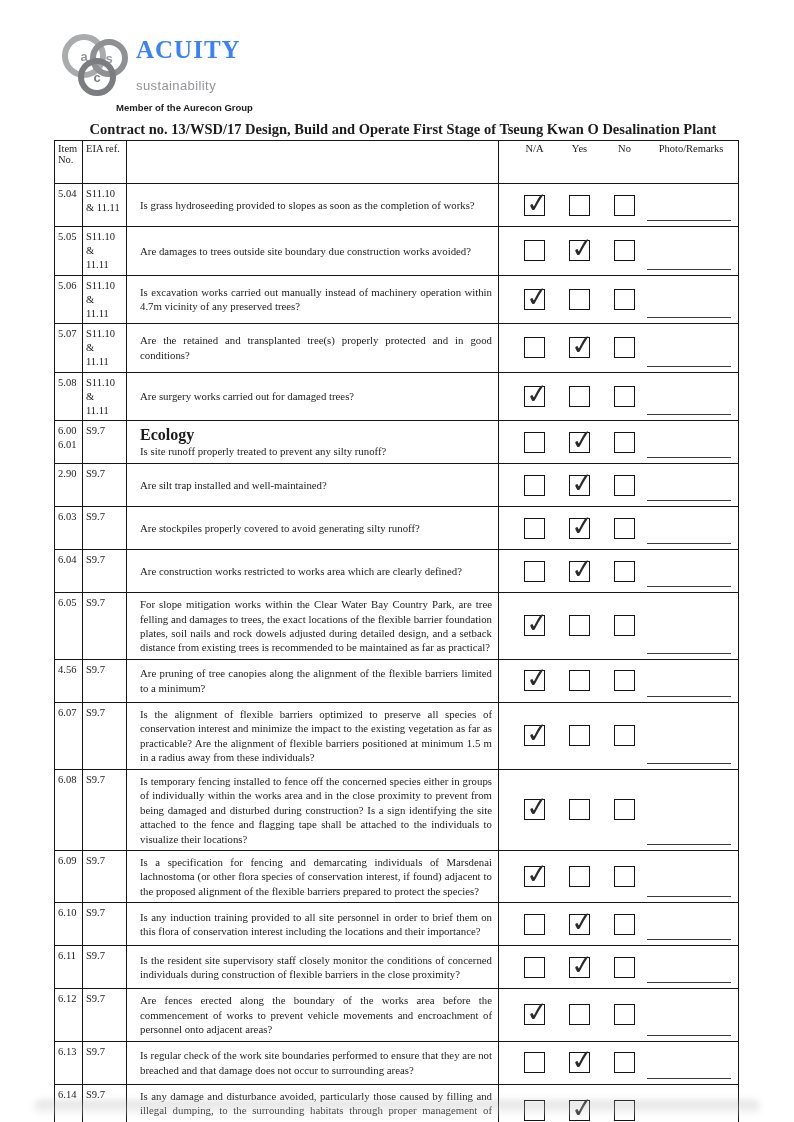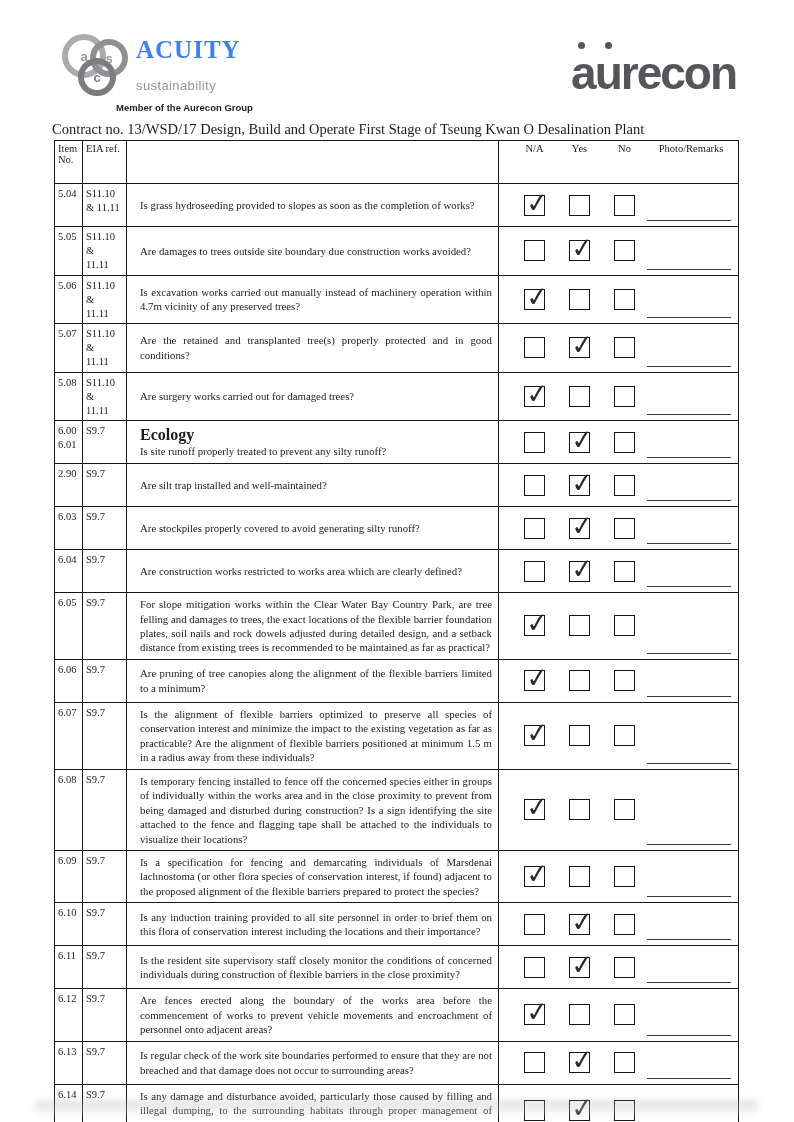--- a/index.html
+++ b/index.html
@@ -19,21 +19,21 @@
   .ring-c{width:26px;height:26px;left:16px;bottom:0;border:6px solid #7c7d80;color:#7c7d80;}
   .acuity-name{font-family:Liberation Serif, serif;font-size:25px;font-weight:bold;color:#3b82f6;letter-spacing:1px;line-height:1;}
   .acuity-tag{font-family:"Liberation Sans",sans-serif;font-size:13px;color:#939598;letter-spacing:.4px;margin-top:16px;}
   .acuity-member{font-family:"Liberation Sans",sans-serif;font-size:9.5px;font-weight:bold;color:#1d1d1d;margin:6px 0 0 54px;}
   .aurecon{position:relative;margin-top:8px;padding-top:8px;}
   .aurecon-name{font-family:"Liberation Sans",sans-serif;font-size:46px;font-weight:bold;color:#55565a;letter-spacing:-2px;line-height:1;}
   .aurecon-dots i{position:absolute;width:7px;height:7px;border-radius:50%;background:#55565a;top:0;}
   .aurecon-dots i:nth-child(1){left:7px;}
   .aurecon-dots i:nth-child(2){left:34px;}
   
-  .doc-title{margin:8px 40px 2px 52px;font-weight:normal;font-size:14.5px;}
+  .doc-title{margin:8px 40px 2px 52px;text-align:center;font-weight:bold;font-size:14.5px;}
   
   table{border-collapse:collapse;table-layout:fixed;width:684px;margin:2px 0 0 54px;}
   col.w-item{width:28px;} col.w-eia{width:44px;} col.w-q{width:372px;} col.w-checks{width:240px;}
   th,td{border:1.5px solid #161616;padding:2px 3px;vertical-align:top;}
   th{font-weight:normal;height:38px;text-align:left;font-size:10.5px;}
   td{height:34px;font-size:10.5px;}
   td.c-item,td.c-eia{white-space:pre-line;line-height:1.35;padding-top:3px;}
   td.c-q{vertical-align:middle;padding:4px 6px 4px 13px;}
   .qtext{font-size:10.8px;line-height:1.34;text-align:justify;}
   .section{font-weight:bold;font-size:16px;}
@@ -67,24 +67,20 @@
             <i>c</i>
           </span>
       </div>
       <div class="acuity-text">
         <div class="acuity-name">ACUITY</div>
         <div class="acuity-tag">sustainability</div>
       </div>
     </div>
     <div class="acuity-member">Member of the Aurecon Group</div>
   </div>
-  <div class="aurecon">
-    <span class="aurecon-dots"><i></i><i></i></span>
-    <span class="aurecon-name">aurecon</span>
-  </div>
 </div>
 
 <div class="doc-title">Contract no.  13/WSD/17 Design, Build and Operate First Stage of Tseung Kwan O Desalination Plant</div>
 
 <table>
   <colgroup>
     <col class="w-item">
       <col class="w-eia">
       <col class="w-q">
       <col class="w-checks">
@@ -336,21 +332,21 @@
               <span class="cb"></span>
             </span>
             <span class="cbslot">
               <span class="cb"></span>
             </span>
           </div>
           <span class="remark-line"></span>
         </td>
       </tr>
       <tr>
-        <td class="c-item">6.06</td>
+        <td class="c-item">4.56</td>
         <td class="c-eia">S9.7</td>
         <td class="c-q">
           <div class="qtext">Are pruning of tree canopies along the alignment of the flexible barriers limited to a minimum?</div>
         </td>
         <td class="c-checks">
           <div class="checksrow">
             <span class="cbslot">
               <span class="cb">
                 <span class="tick">✓</span>
               </span>

